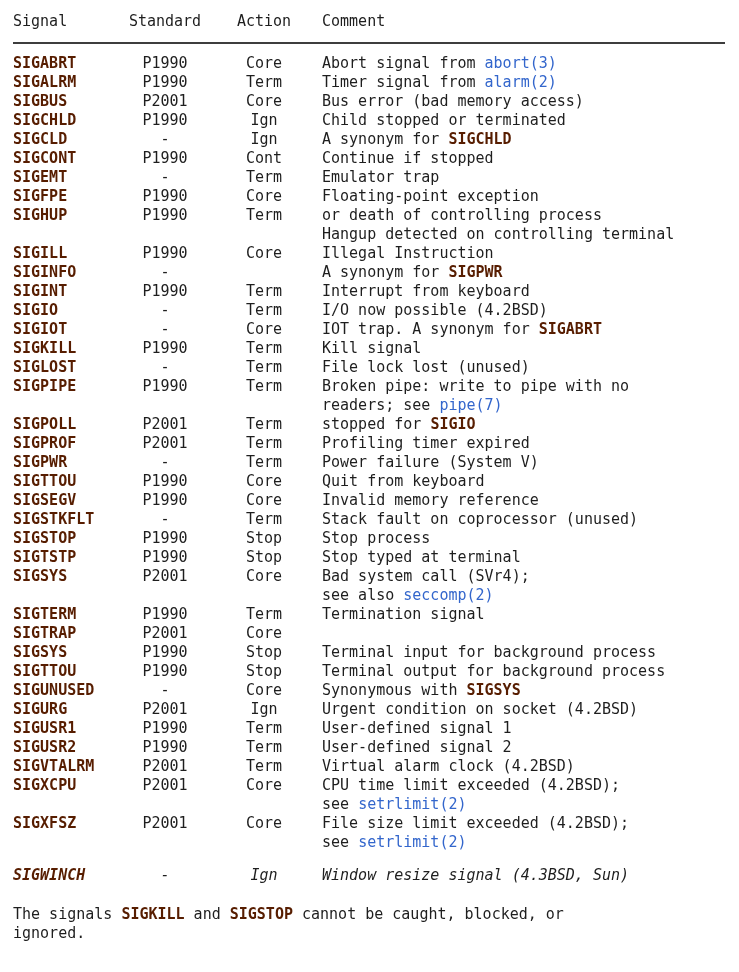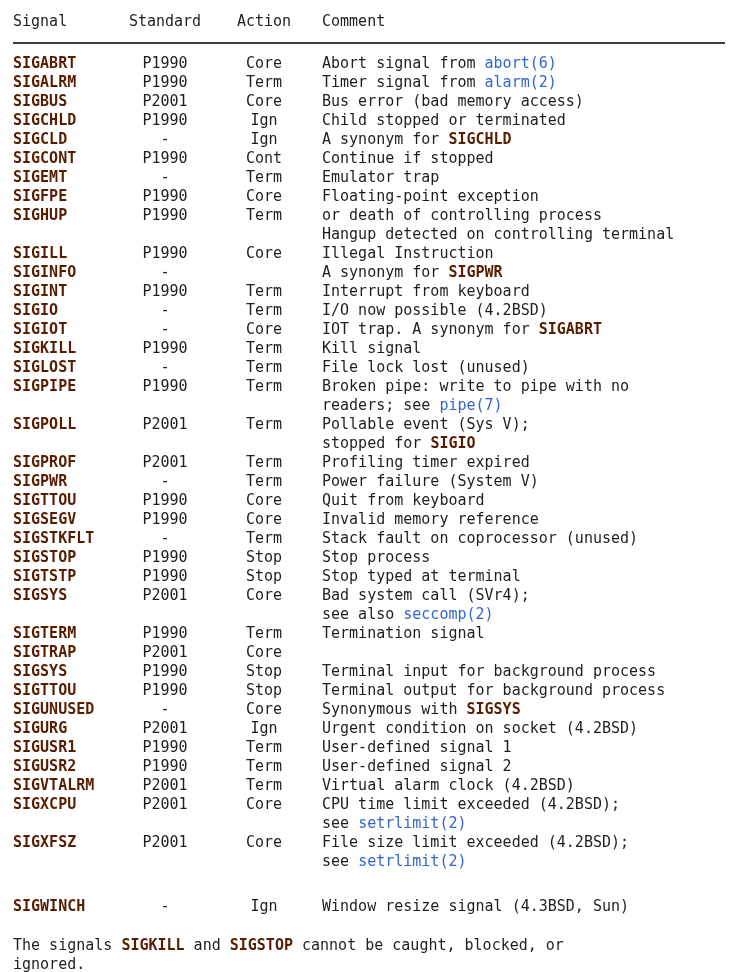--- a/index.html
+++ b/index.html
@@ -17,21 +17,21 @@
     font-size:15px;line-height:19px;color:var(--text-color);
   }
   .wrap{padding:12px 14px 0 13px;}
   .tr{display:grid;grid-template-columns:107px 90px 108px 1fr;align-items:start;}
   .c1{font-weight:bold;color:var(--bold-color);white-space:pre;}
   .c2,.c3{text-align:center;white-space:pre;}
   .c4{padding-left:4px;}
   .c4 .line{white-space:pre;}
   .head .hc{font-weight:normal;color:var(--text-color);}
   .rule{border-top:2px solid var(--rule-color);margin-top:11px;margin-bottom:10px;}
-  .gap{margin-top:26px;}
+  .gap{margin-top:14px;font-style:italic;}
   .b{font-weight:bold;color:var(--bold-color);}
   .lnk{color:var(--link-color);text-decoration:none;cursor:pointer;}
   .footer{margin-top:20px;}
   .footer .line{white-space:pre;}
 </style>
 </head>
 <body>
 
 <div class="wrap">
   <div class="tbl">
@@ -41,21 +41,21 @@
       <span class="c3 hc">Action</span>
       <span class="c4 hc">Comment</span>
     </div>
     <div class="rule"></div>
     <div id="tbody">
         <div class="tr">
           <span class="c1">SIGABRT</span>
           <span class="c2">P1990</span>
           <span class="c3">Core</span>
           <div class="c4">
-            <div class="line"><span>Abort signal from </span><span class="lnk">abort(6)</span></div>
+            <div class="line"><span>Abort signal from </span><span class="lnk">abort(3)</span></div>
           </div>
         </div>
         <div class="tr">
           <span class="c1">SIGALRM</span>
           <span class="c2">P1990</span>
           <span class="c3">Term</span>
           <div class="c4">
             <div class="line"><span>Timer signal from </span><span class="lnk">alarm(2)</span></div>
           </div>
         </div>
@@ -179,21 +179,20 @@
           <div class="c4">
             <div class="line"><span>Broken pipe: write to pipe with no</span></div>
             <div class="line"><span>readers; see </span><span class="lnk">pipe(7)</span></div>
           </div>
         </div>
         <div class="tr">
           <span class="c1">SIGPOLL</span>
           <span class="c2">P2001</span>
           <span class="c3">Term</span>
           <div class="c4">
-            <div class="line"><span>Pollable event (Sys V);</span></div>
             <div class="line"><span>stopped for </span><span class="b">SIGIO</span></div>
           </div>
         </div>
         <div class="tr">
           <span class="c1">SIGPROF</span>
           <span class="c2">P2001</span>
           <span class="c3">Term</span>
           <div class="c4">
             <div class="line"><span>Profiling timer expired</span></div>
           </div>

